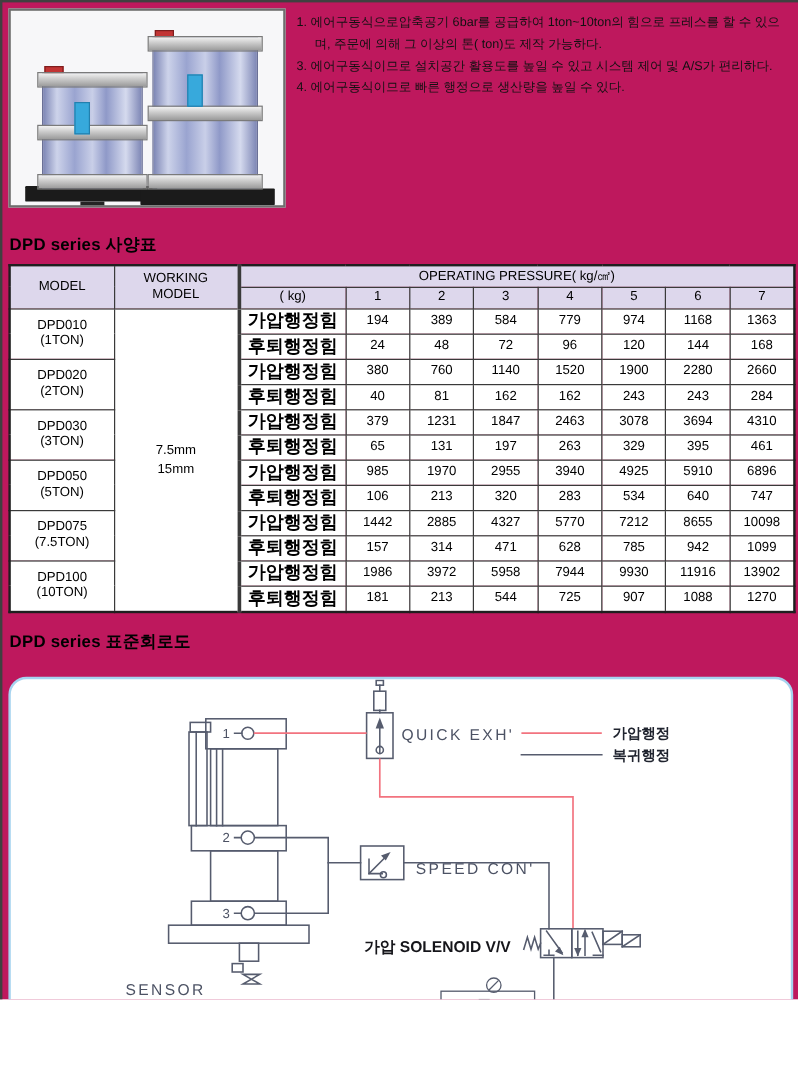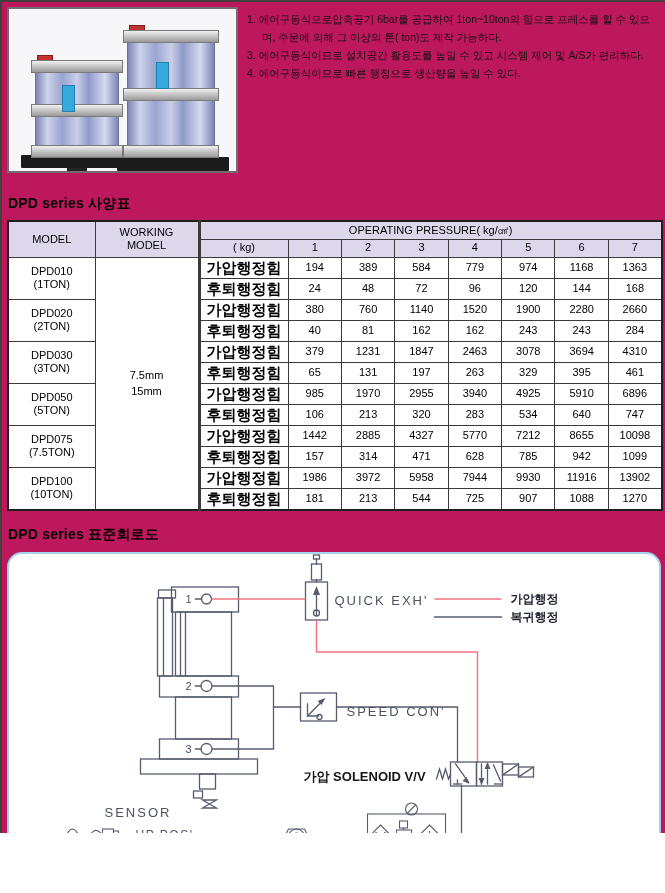--- a/index.html
+++ b/index.html
@@ -37,21 +37,21 @@
   .base{position:absolute;background:#1b1b1b;border-radius:1px;}
   .base-a{left:12px;top:146px;width:110px;height:13px;}
   .base-a::after,.base-b::after{content:"";position:absolute;left:42%;top:100%;width:20px;height:7px;background:#242424;}
   .base-b{left:108px;top:148px;width:112px;height:14px;}
   .features{flex:1 1 auto;padding-top:3px;font-size:10.5px;line-height:1.72;color:#111;}
   .features ol{list-style:none;margin:0;padding:0;}
   .features li{padding-left:15px;text-indent:-15px;}
   .feat-num{margin-right:3px;}
   
   .section-heading{font-size:14px;font-weight:bold;color:#000;margin:20px 0 7px 1px;letter-spacing:0.2px;}
-  .section-heading.second{margin-top:15px;margin-bottom:8px;}
+  .section-heading.second{margin-top:15px;margin-bottom:20px;}
   
   table.spec{border-collapse:collapse;width:654px;table-layout:fixed;font-size:11px;color:#000;}
   table.spec th,table.spec td{border:1px solid #3a3a3a;text-align:center;vertical-align:middle;
     padding:1px 2px;height:18px;line-height:1.2;background:#fff;}
   table.spec{border:2px solid #1f1f1f;}
   table.spec thead th{background:var(--headerbg);font-weight:normal;}
   table.spec .sep{border-left:3px solid #3a3a3a;}
   td.model-cell{font-size:11px;}
   td.stroke-cell div{line-height:1.5;}
   td.force-label{font-weight:bold;font-size:15px;}

